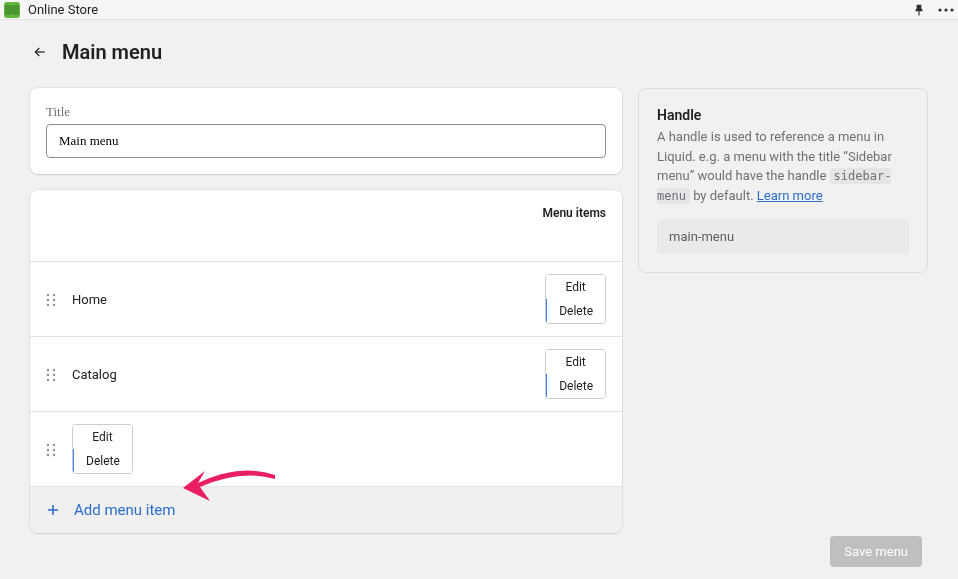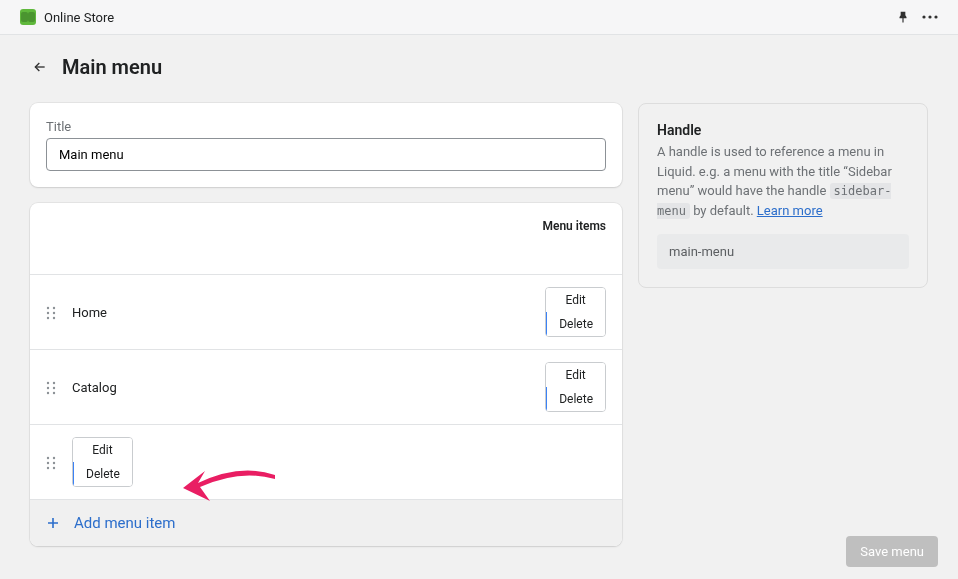--- a/index.html
+++ b/index.html
@@ -12,24 +12,24 @@
       background: #f1f1f1;
       color: #202223;
       width: 958px;
       height: 579px;
       overflow: hidden;
       position: relative;
     }
     .topbar {
       background: #f6f6f7;
       border-bottom: 1px solid #e1e3e5;
-      height: 35px;
-      display: flex;
-      align-items: center;
-      padding: 0 20px;
+      height: 20px;
+      display: flex;
+      align-items: center;
+      padding: 0 4px;
       justify-content: space-between;
     }
     .topbar-left {
       display: flex;
       align-items: center;
       gap: 8px;
     }
     .app-icon {
       width: 16px;
       height: 16px;
@@ -92,20 +92,21 @@
       flex: 1;
     }
     .card {
       background: #fff;
       border-radius: 8px;
       box-shadow: 0 0 0 1px rgba(0,0,0,0.05), 0 1px 2px rgba(0,0,0,0.1);
       margin-bottom: 16px;
     }
     .card-pad {
       padding: 16px;
+      font-family: Liberation Serif, serif;
     }
     .field-label {
       font-size: 13px;
       color: #6d7175;
       margin-bottom: 4px;
       display: block;
     }
     .text-input {
       width: 100%;
       border: 1px solid #8c9196;
@@ -213,21 +214,21 @@
       margin-top: 14px;
       background: #e9eaeb;
       border-radius: 4px;
       padding: 10px 12px;
       font-size: 13px;
       color: #5c5f62;
     }
     .save-bar {
       position: absolute;
       bottom: 12px;
-      right: 20px;
+      right: 36px;
       margin-top: 42px;
     }
     .save-btn {
       background: #bfbfbf;
       border: none;
       border-radius: 4px;
       padding: 8px 14px;
       font-size: 13px;
       color: #fff;
       font-family: inherit;

